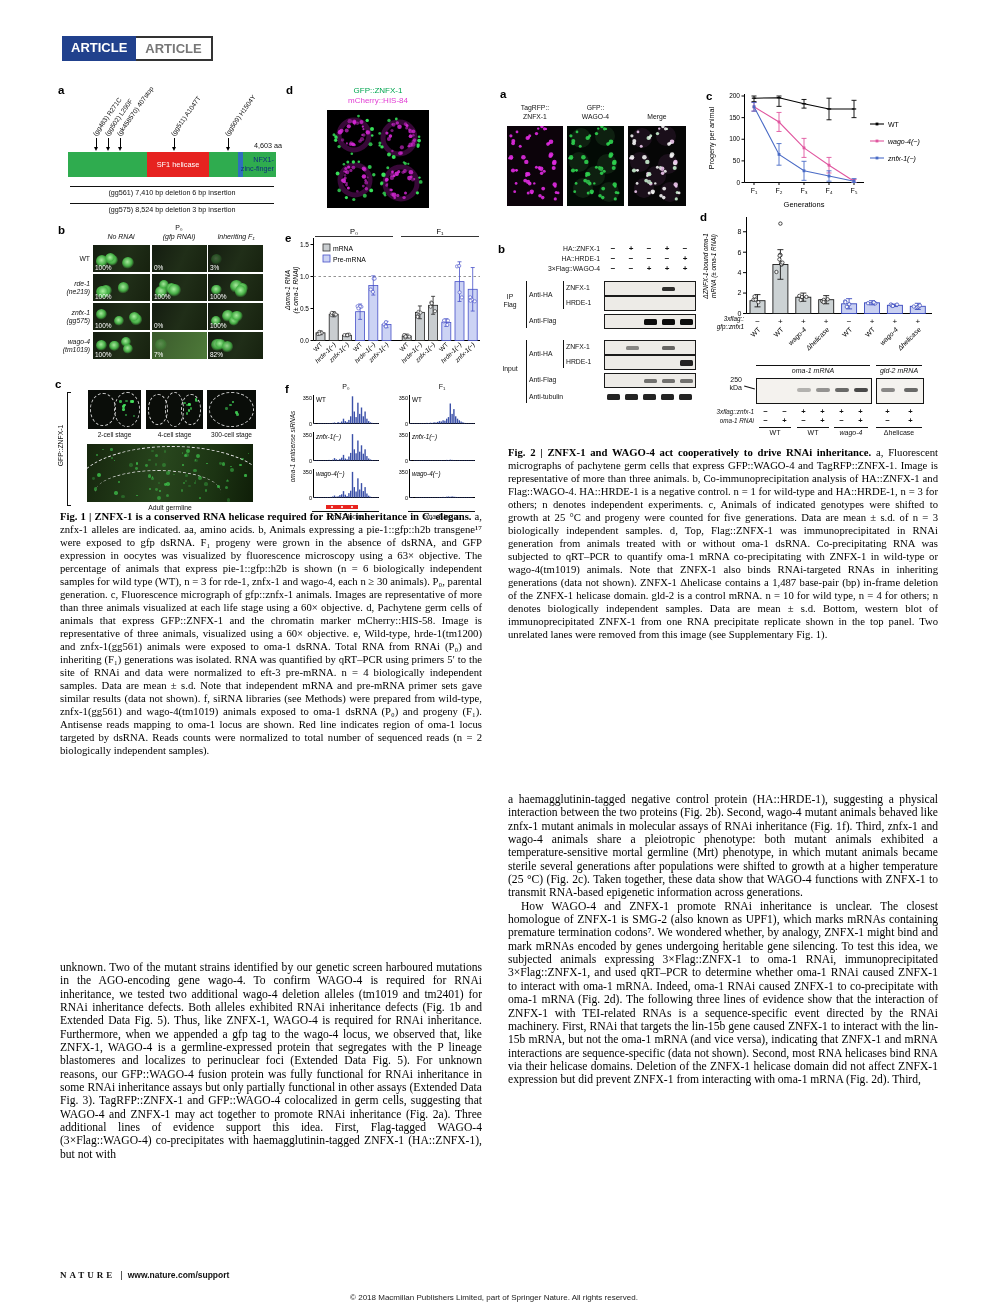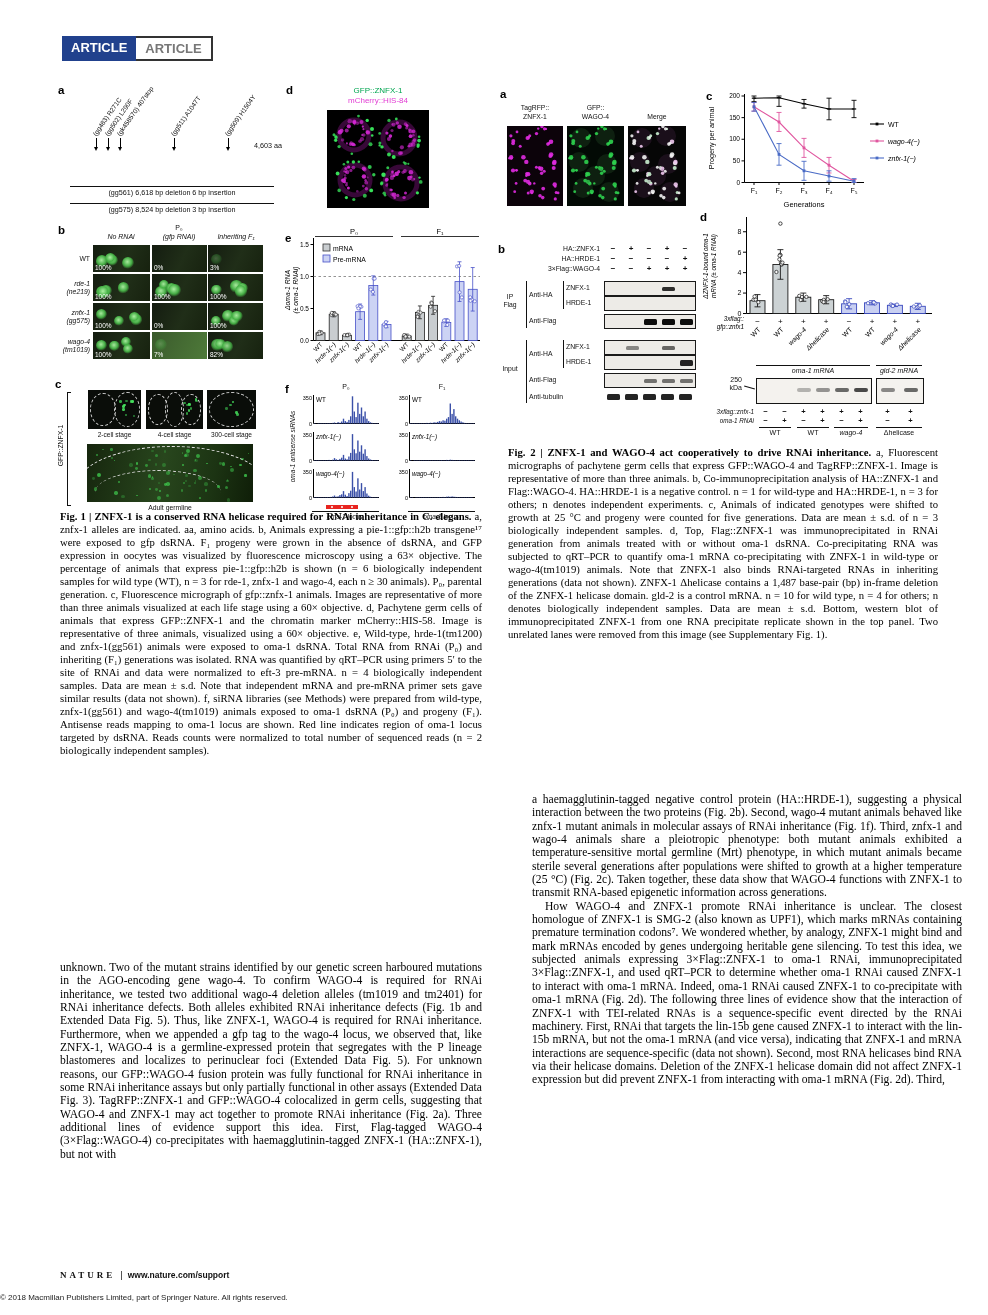--- a/index.html
+++ b/index.html
@@ -14,21 +14,21 @@
   .caption b{font-weight:bold;}
   .bodytext{position:absolute;font:11.6px/13.35px "Liberation Serif",serif;text-align:justify;color:#000;}
   .bodytext p{margin:0;}
   .bodytext p.indent{text-indent:13px;}
   svg{font-family:"Liberation Sans",sans-serif;}
   svg text{fill:#000;}
   .footL{position:absolute;left:60px;top:1264px;white-space:nowrap;}
   .brand{font:bold 9px "Liberation Serif",serif;letter-spacing:3px;}
   .sep{margin:0 5px;font:9px "Liberation Sans",sans-serif;}
   .url{font:bold 8.5px "Liberation Sans",sans-serif;}
-  .footC{position:absolute;left:0;top:1293px;width:988px;text-align:left;font:8px "Liberation Sans",sans-serif;color:#222;}
+  .footC{position:absolute;left:0;top:1293px;width:988px;text-align:center;font:8px "Liberation Sans",sans-serif;color:#222;}
 </style>
 </head>
 <body>
 
 <div class="page">
   <div class="hdr">
     <span class="hdr-research">ARTICLE</span>
     <span class="hdr-article">ARTICLE</span>
   </div>
 
@@ -43,21 +43,29 @@
       <div style="position: absolute; left: 58px; top: 52px; width: 1px; height: 9px; background: rgb(0, 0, 0);"></div>
       <div style="position: absolute; left: 56px; top: 61px; width: 0px; height: 0px; border-left: 2.5px solid transparent; border-right: 2.5px solid transparent; border-top: 4px solid rgb(0, 0, 0);"></div>
       <div style="position: absolute; left: 59px; top: 44px; font-size: 6.6px; white-space: nowrap; transform: rotate(-55deg); transform-origin: 0px 100%;">(gk458570) 407stop</div>
       <div style="position: absolute; left: 112px; top: 52px; width: 1px; height: 9px; background: rgb(0, 0, 0);"></div>
       <div style="position: absolute; left: 110px; top: 61px; width: 0px; height: 0px; border-left: 2.5px solid transparent; border-right: 2.5px solid transparent; border-top: 4px solid rgb(0, 0, 0);"></div>
       <div style="position: absolute; left: 113px; top: 44px; font-size: 6.6px; white-space: nowrap; transform: rotate(-55deg); transform-origin: 0px 100%;">(gg511) A1047T</div>
       <div style="position: absolute; left: 166px; top: 52px; width: 1px; height: 9px; background: rgb(0, 0, 0);"></div>
       <div style="position: absolute; left: 164px; top: 61px; width: 0px; height: 0px; border-left: 2.5px solid transparent; border-right: 2.5px solid transparent; border-top: 4px solid rgb(0, 0, 0);"></div>
       <div style="position: absolute; left: 167px; top: 44px; font-size: 6.6px; white-space: nowrap; transform: rotate(-55deg); transform-origin: 0px 100%;">(gg509) H1504Y</div>
       <div style="position: absolute; right: 0px; top: 55px; font-size: 7.2px;">4,603 aa</div>
-      <div style="position: absolute; left: 8px; top: 100px; width: 204px; border-top: 1px solid rgb(17, 17, 17); font-size: 7.2px; text-align: center; padding-top: 1px;">(gg561) 6,618 bp deletion 6 bp insertion</div>
+      <div style="position: absolute; left: 6px; top: 66px; width: 208px; height: 25px; background: rgb(47, 172, 79);">
+        <div style="position: absolute; left: 79px; top: 0px; width: 62px; height: 25px; background: rgb(230, 35, 32); color: rgb(255, 255, 255); font-size: 7.4px; text-align: center; line-height: 25px;">SF1 helicase</div>
+        <div style="position: absolute; left: 170px; top: 0px; width: 5px; height: 25px; background: rgb(47, 111, 189);"></div>
+        <div style="position: absolute; right: 2px; top: 3px; text-align: right; color: rgb(15, 47, 124); font-size: 7.2px; line-height: 9px;">
+          <div>NFX1-</div>
+          <div>zinc-finger</div>
+        </div>
+      </div>
+      <div style="position: absolute; left: 8px; top: 100px; width: 204px; border-top: 1px solid rgb(17, 17, 17); font-size: 7.2px; text-align: center; padding-top: 1px;">(gg561) 7,410 bp deletion 6 bp insertion</div>
       <div style="position: absolute; left: 8px; top: 117px; width: 204px; border-top: 1px solid rgb(17, 17, 17); font-size: 7.2px; text-align: center; padding-top: 1px;">(gg575) 8,524 bp deletion 3 bp insertion</div>
     </div>
   <div id="fig1b" class="panel" style="left:60px;top:224px;width:228px;height:140px;">
     <span class="plab" style="left:-2px;top:0;">b</span>
   <div style="position: absolute; left: 16px; top: 9px; width: 90px; text-align: center; font-size: 7px; font-style: italic;">No RNAi</div>
       <div style="position: absolute; left: 79px; top: 0px; width: 80px; text-align: center; font-size: 7px;">P₀</div>
       <div style="position: absolute; left: 74px; top: 9px; width: 90px; text-align: center; font-size: 7px; font-style: italic;">(gfp RNAi)</div>
       <div style="position: absolute; left: 131px; top: 9px; width: 90px; text-align: center; font-size: 7px; font-style: italic;">Inheriting F₁</div>
       <div style="position: absolute; left: 0px; top: 21px; width: 30px; height: 27px; display: flex; flex-direction: column; justify-content: center; text-align: right; font-size: 6.8px; line-height: 7.5px;">
         <div>WT</div>
@@ -1353,21 +1361,21 @@
   </div>
 
   <div id="bodyL" class="bodytext" style="left:60px;top:961px;width:422px;">
     <p>unknown. Two of the mutant strains identified by our genetic screen harboured mutations in the AGO-encoding gene wago-4. To confirm WAGO-4 is required for RNAi inheritance, we tested two additional wago-4 deletion alleles (tm1019 and tm2401) for RNAi inheritance defects. Both alleles exhibited RNAi inheritance defects (Fig. 1b and Extended Data Fig. 5). Thus, like ZNFX-1, WAGO-4 is required for RNAi inheritance. Furthermore, when we appended a gfp tag to the wago-4 locus, we observed that, like ZNFX-1, WAGO-4 is a germline-expressed protein that segregates with the P lineage blastomeres and localizes to perinuclear foci (Extended Data Fig. 5). For unknown reasons, our GFP::WAGO-4 fusion protein was fully functional for RNAi inheritance in some RNAi inheritance assays but only partially functional in other assays (Extended Data Fig. 3). TagRFP::ZNFX-1 and GFP::WAGO-4 colocalized in germ cells, suggesting that WAGO-4 and ZNFX-1 may act together to promote RNAi inheritance (Fig. 2a). Three additional lines of evidence support this idea. First, Flag-tagged WAGO-4 (3×Flag::WAGO-4) co-precipitates with haemagglutinin-tagged ZNFX-1 (HA::ZNFX-1), but not with</p>
   </div>
 
   <div id="cap2" class="caption" style="left:508px;top:446px;width:430px;">
     <b>Fig. 2 | ZNFX-1 and WAGO-4 act cooperatively to drive RNAi inheritance.</b><span> a, Fluorescent micrographs of pachytene germ cells that express GFP::WAGO-4 and TagRFP::ZNFX-1. Image is representative of more than three animals. b, Co-immunoprecipitation analysis of HA::ZNFX-1 and Flag::WAGO-4. HA::HRDE-1 is a negative control. n = 1 for wild-type and HA::HRDE-1, n = 3 for others; n denotes independent experiments. c, Animals of indicated genotypes were shifted to growth at 25 °C and progeny were counted for five generations. Data are mean ± s.d. of n = 3 biologically independent samples. d, Top, Flag::ZNFX-1 was immunoprecipitated in RNAi generation from animals treated with or without oma-1 dsRNA. Co-precipitating RNA was subjected to qRT–PCR to quantify oma-1 mRNA co-precipitating with ZNFX-1 in wild-type or wago-4(tm1019) animals. Note that ZNFX-1 also binds RNAi-targeted RNAs in inheriting generations (data not shown). ZNFX-1 Δhelicase contains a 1,487 base-pair (bp) in-frame deletion of the ZNFX-1 helicase domain. gld-2 is a control mRNA. n = 10 for wild type, n = 4 for others; n denotes biologically independent samples. Data are mean ± s.d. Bottom, western blot of immunoprecipitated ZNFX-1 from one RNA precipitate replicate shown in the top panel. Two unrelated lanes were removed from this image (see Supplementary Fig. 1).</span>
   </div>
 
-  <div id="bodyR" class="bodytext" style="left:508px;top:793px;width:430px;margin-left:24px;">
+  <div id="bodyR" class="bodytext" style="left:508px;top:793px;width:430px;">
     <p>a haemagglutinin-tagged negative control protein (HA::HRDE-1), suggesting a physical interaction between the two proteins (Fig. 2b). Second, wago-4 mutant animals behaved like znfx-1 mutant animals in molecular assays of RNAi inheritance (Fig. 1f). Third, znfx-1 and wago-4 animals share a pleiotropic phenotype: both mutant animals exhibited a temperature-sensitive mortal germline (Mrt) phenotype, in which mutant animals became sterile several generations after populations were shifted to growth at a higher temperature (25 °C) (Fig. 2c). Taken together, these data show that WAGO-4 functions with ZNFX-1 to transmit RNA-based epigenetic information across generations.</p>
     <p class="indent">How WAGO-4 and ZNFX-1 promote RNAi inheritance is unclear. The closest homologue of ZNFX-1 is SMG-2 (also known as UPF1), which marks mRNAs containing premature termination codons⁷. We wondered whether, by analogy, ZNFX-1 might bind and mark mRNAs encoded by genes undergoing heritable gene silencing. To test this idea, we subjected animals expressing 3×Flag::ZNFX-1 to oma-1 RNAi, immunoprecipitated 3×Flag::ZNFX-1, and used qRT–PCR to determine whether oma-1 RNAi caused ZNFX-1 to interact with oma-1 mRNA. Indeed, oma-1 RNAi caused ZNFX-1 to co-precipitate with oma-1 mRNA (Fig. 2d). The following three lines of evidence show that the interaction of ZNFX-1 with TEI-related RNAs is a sequence-specific event directed by the RNAi machinery. First, RNAi that targets the lin-15b gene caused ZNFX-1 to interact with the lin-15b mRNA, but not the oma-1 mRNA (and vice versa), indicating that ZNFX-1 and mRNA interactions are sequence-specific (data not shown). Second, most RNA helicases bind RNA via their helicase domains. Deletion of the ZNFX-1 helicase domain did not affect ZNFX-1 expression but did prevent ZNFX-1 from interacting with oma-1 mRNA (Fig. 2d). Third,</p>
   </div>
 
   <div class="footL">
     <span class="brand">NATURE</span><span class="sep">|</span><span class="url">www.nature.com/support</span>
   </div>
   <div class="footC">© 2018 Macmillan Publishers Limited, part of Springer Nature. All rights reserved.</div>
 </div>
 

